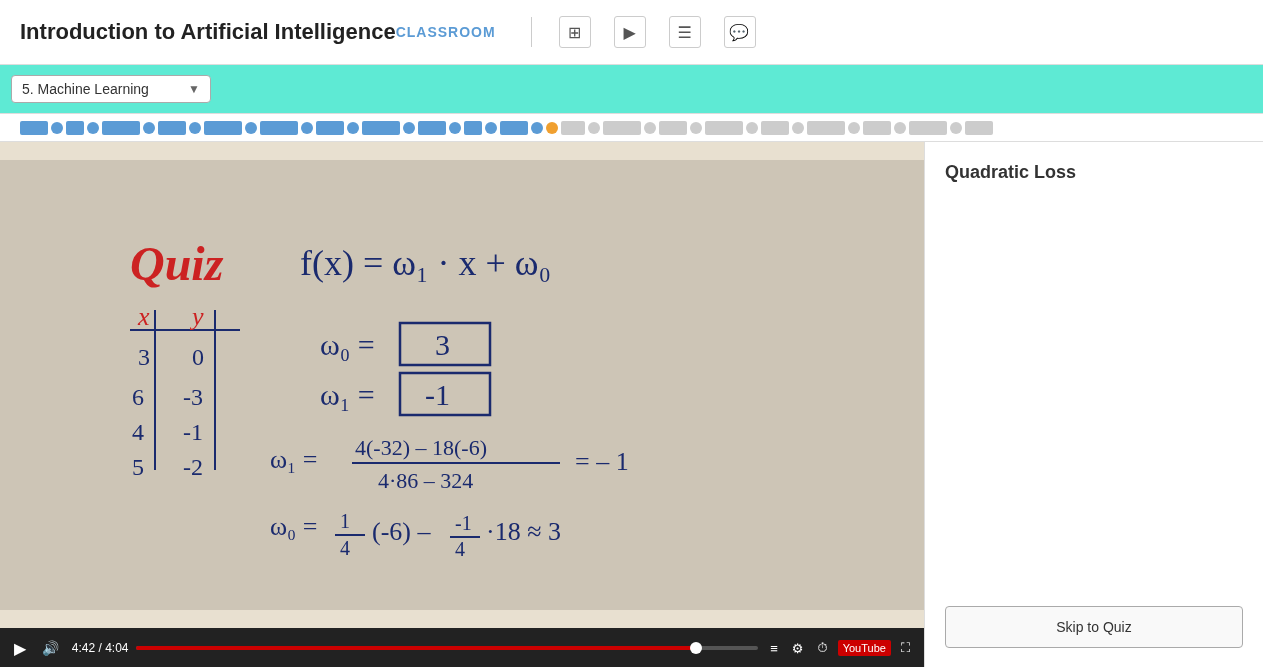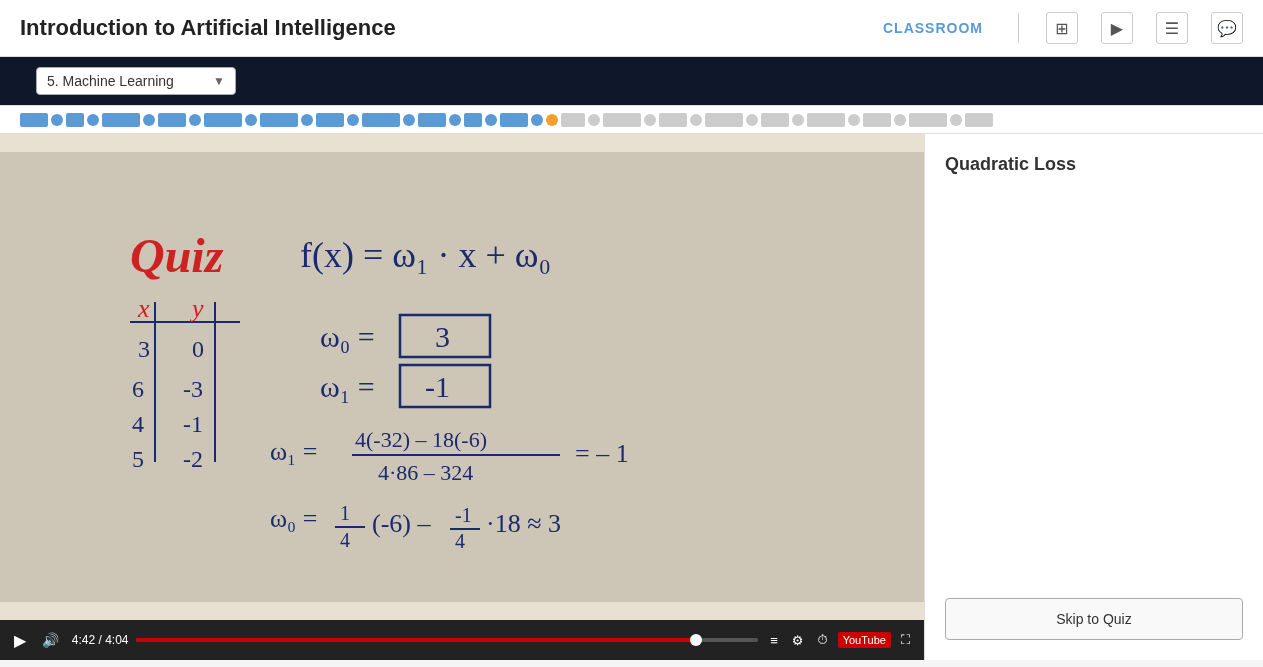--- a/index.html
+++ b/index.html
@@ -2,23 +2,22 @@
 <html><head>
   <meta charset="utf-8">
   <style>
     * { box-sizing: border-box; margin: 0; padding: 0; }
     body { font-family: Arial, sans-serif; background: #f5f5f5; color: #333; width: 1263px; height: 667px; overflow: hidden; }
 
     
     .header {
       display: flex;
       align-items: center;
-      justify-content: space-between;
       padding: 15px 20px;
-      height: 57px;
+      height: 65px;
       background: #fff;
       border-bottom: 1px solid #ddd;
     }
     .header-title {
       font-size: 22px;
       font-weight: bold;
       color: #222;
     }
     .header-right {
       display: flex;
@@ -48,22 +47,22 @@
     }
     .header-divider {
       width: 1px;
       height: 30px;
       background: #ccc;
       margin: 0 4px;
     }
 
     
     .module-bar {
-      padding: 10px 36px;
-      background: #0f172a;
+      padding: 10px 11px;
+      background: #5eead4;
       border-bottom: 1px solid #ddd;
     }
     .module-select {
       display: flex;
       align-items: center;
       gap: 6px;
       border: 1px solid #aaa;
       border-radius: 4px;
       padding: 5px 10px;
       font-size: 14px;

